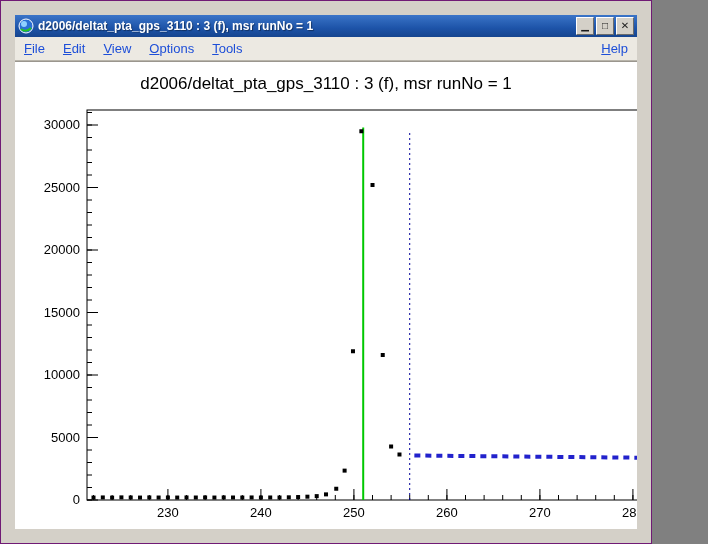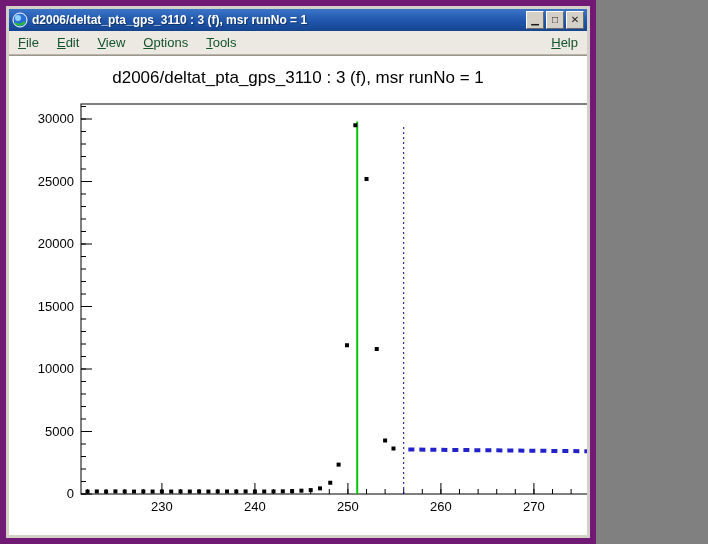--- a/index.html
+++ b/index.html
@@ -2,24 +2,24 @@
 <html><head>
 <meta charset="utf-8">
 <style>
   * { box-sizing: border-box; }
   html,body { margin:0; padding:0; }
   body {
     font-family: "Liberation Sans", sans-serif;
     background:#808080;
   }
   .window {
-    width:596px; height:544px;
+    width:652px; height:544px;
     background:#d4d0c8;
-    border:6px solid #701a75;
-    padding:3px;
+    border:1px solid #701a75;
+    padding:14px;
     display:flex; flex-direction:column;
   }
   .titlebar {
     height:22px; flex:0 0 22px;
     background:linear-gradient(to bottom,#3a74c8 0%,#1d53a8 60%,#16458f 100%);
     display:flex; align-items:center;
     padding:0 3px; gap:4px;
   }
   .app-icon { width:16px; height:16px; flex:0 0 16px; }
   .title-text {
@@ -33,21 +33,21 @@
     background:#d4d0c8;
     border:1px solid; border-color:#ffffff #6a6a6a #6a6a6a #ffffff;
     font-size:10px; line-height:15px; text-align:center; color:#1a1a1a;
     cursor:default; user-select:none;
   }
   .menubar {
     height:24px; flex:0 0 24px;
     background:#ece9e2;
     border-bottom:1px solid #b8b4aa;
     display:flex; align-items:stretch;
-    font-size:13px; color:#14532d;
+    font-size:13px; color:#1d4ed8;
   }
   .menu-item {
     padding:4px 9px 0 9px; cursor:default;
   }
   .menu-spacer { flex:1; }
   .canvas {
     flex:1; background:#ffffff; position:relative;
     border-top:1px solid #9a968e;
     overflow:hidden;
   }

